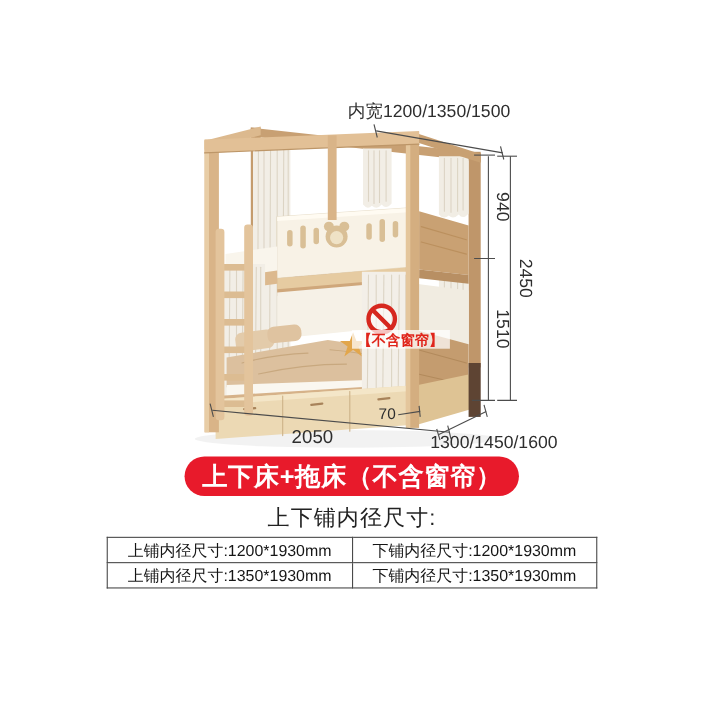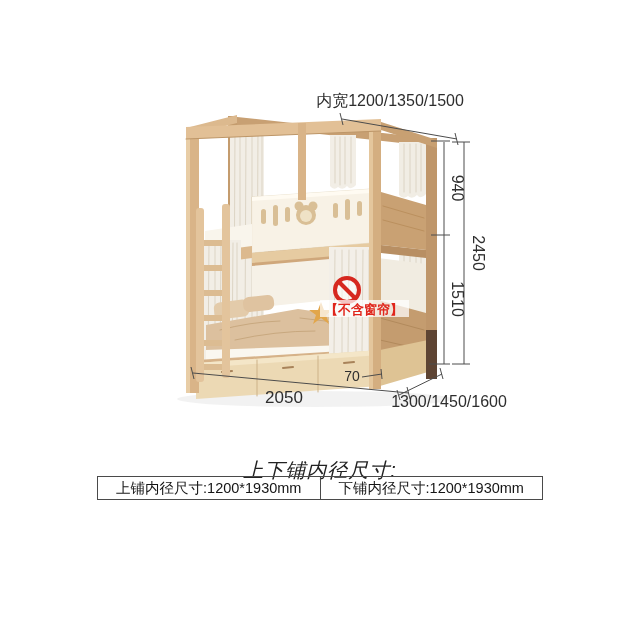--- a/index.html
+++ b/index.html
@@ -5,22 +5,22 @@
   html,body{margin:0;padding:0;}
   body{width:640px;height:640px;background:#ffffff;overflow:hidden;
        font-family:"Liberation Sans","DejaVu Sans",sans-serif;}
   .stage{position:relative;width:640px;height:640px;background:#ffffff;}
   .diagram{position:absolute;left:0;top:0;}
   .badge{position:absolute;top:415px;left:50%;transform:translateX(-50%);
          background:#e81a2b;color:#ffffff;font-size:23px;font-weight:bold;
          line-height:36px;height:36px;padding:0 16px;border-radius:19px;
          white-space:nowrap;letter-spacing:0.5px;}
   .heading{position:absolute;top:457px;left:0;width:640px;text-align:center;
-           font-size:20px;color:#222222;letter-spacing:1px;font-style:italic;}
-  table.sizes{position:absolute;top:476px;left:97px;width:446px;
+           font-size:20px;color:#222222;letter-spacing:1px;}
+  table.sizes{position:absolute;top:488px;left:97px;width:446px;
               border-collapse:collapse;table-layout:fixed;}
   table.sizes td{border:1px solid #4a4a4a;height:22px;text-align:center;
                  font-size:14.5px;color:#151515;padding:0;white-space:nowrap;}
   svg text{font-family:"Liberation Sans","DejaVu Sans",sans-serif;}
   .dim-label{fill:#2e2e2e;}
   .tag-text{fill:#e0251b;font-weight:bold;}
 </style>
 </head>
 <body>
 
@@ -234,24 +234,29 @@
       <text class="dim-label" x="390" y="106" font-size="16" text-anchor="middle">内宽1200/1350/1500</text>
       <text class="dim-label" x="452" y="188" font-size="16" text-anchor="middle" transform="rotate(90 452 188)">940</text>
       <text class="dim-label" x="452" y="299" font-size="16" text-anchor="middle" transform="rotate(90 452 299)">1510</text>
       <text class="dim-label" x="473" y="253" font-size="16" text-anchor="middle" transform="rotate(90 473 253)">2450</text>
       <text class="dim-label" x="284" y="403" font-size="17" text-anchor="middle">2050</text>
       <text class="dim-label" x="352" y="381" font-size="14" text-anchor="middle">70</text>
       <text class="dim-label" x="449" y="407" font-size="16" text-anchor="middle">1300/1450/1600</text>
     </g>
   </svg>
 
+  <div class="badge">上下床+拖床（不含窗帘）</div>
 
   <div class="heading">上下铺内径尺寸:</div>
 
   <table class="sizes">
     <tbody>
       <tr>
         <td>上铺内径尺寸:1200*1930mm</td>
         <td>下铺内径尺寸:1200*1930mm</td>
       </tr>
+      <tr>
+        <td>上铺内径尺寸:1350*1930mm</td>
+        <td>下铺内径尺寸:1350*1930mm</td>
+      </tr>
     </tbody>
   </table>
 </div>
 
 </body></html>

